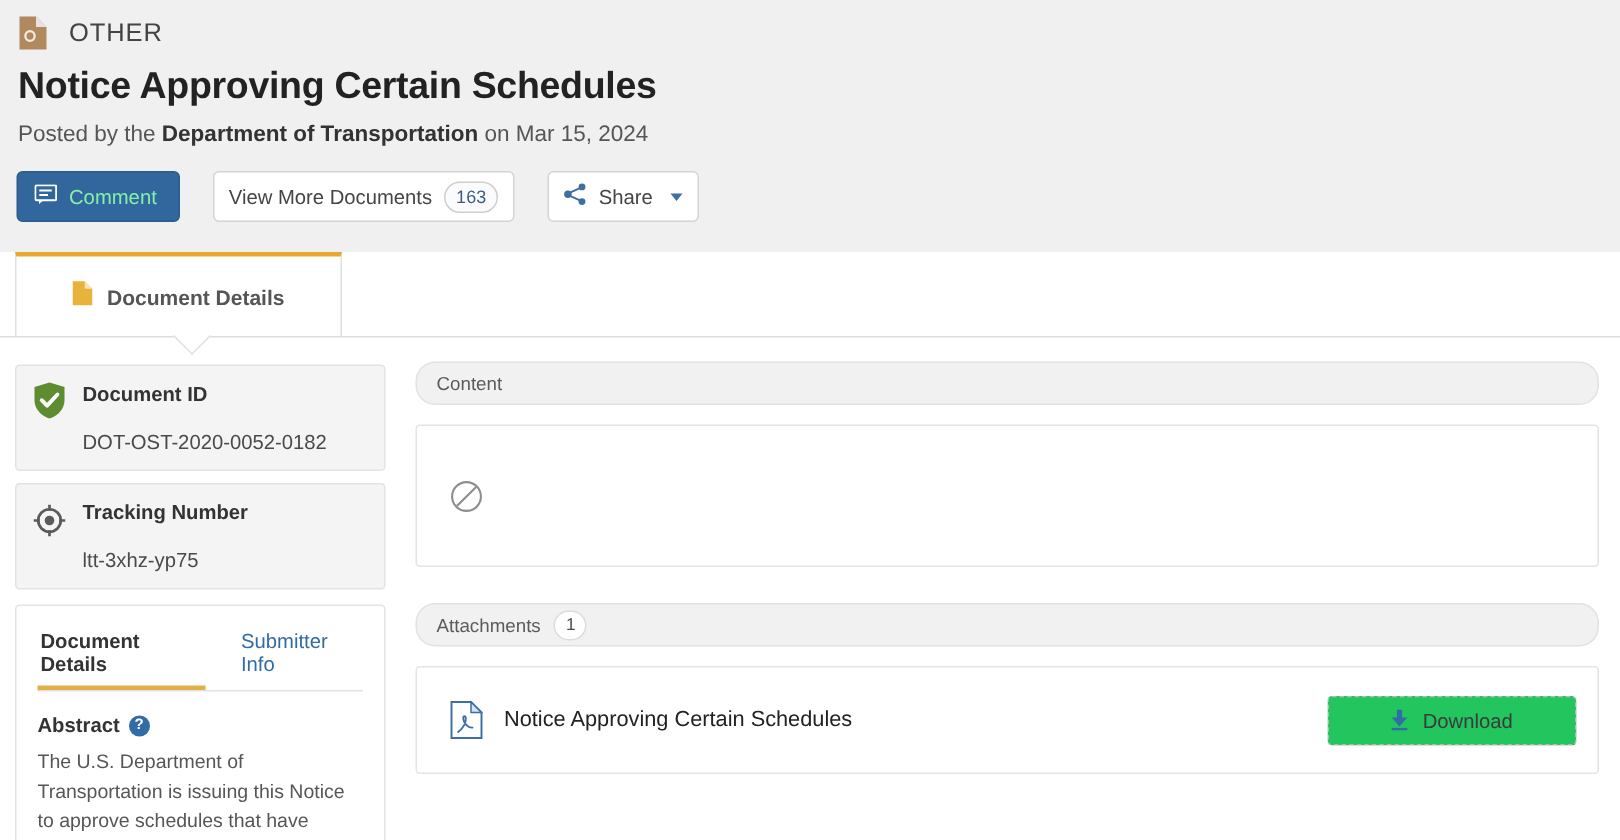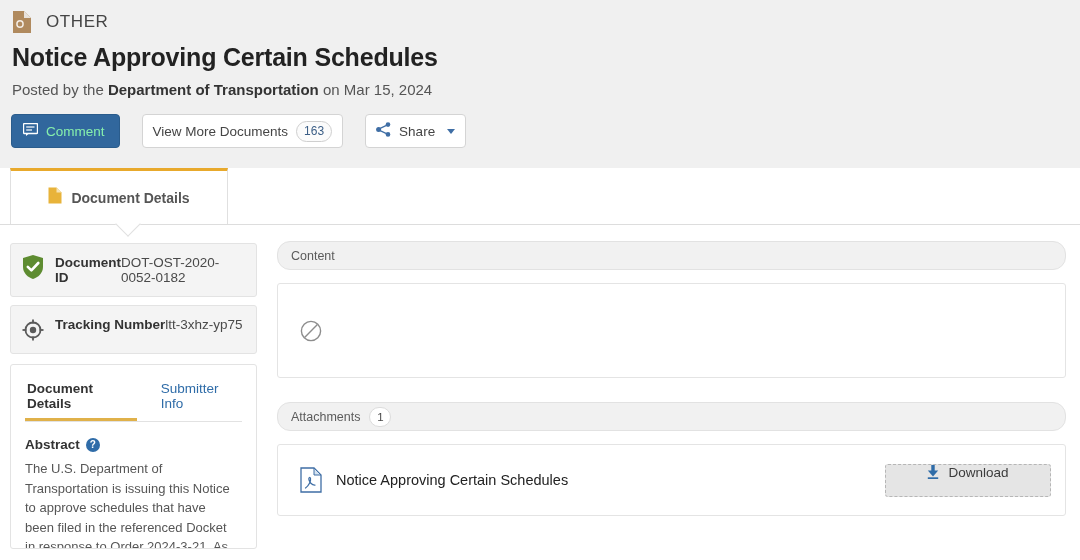--- a/index.html
+++ b/index.html
@@ -143,21 +143,21 @@
   
   .info-card {
     background: #f4f4f4;
     border: 1px solid #e3e3e3;
     border-radius: 3px;
     padding: 10px 10px 11px 10px;
     display: flex;
     gap: 10px;
     margin-bottom: 8px;
   }
-  .info-text { display: flex; flex-direction: row; gap: 0; padding-top: 1px;}
+  .info-text { display: flex; flex-direction: column; gap: 17px; padding-top: 1px;}
   .info-label { font-size: 13.5px; font-weight: bold; color: #333; }
   .info-value { font-size: 13.5px; color: #4a4a4a; }
 
   
   .shield {
     width: 24px; height: 26px; flex: 0 0 24px; position: relative;
   }
   .shield svg { display:block; }
 
   
@@ -227,24 +227,24 @@
     margin-top: 13px;
   }
   .content-panel { height: 95px; display: flex; align-items: center; padding: 0 0 0 22px; gap: 14px; }
   .no-doc-text { font-size: 15px; color: #333333; }
   .ban-ico { width: 22px; height: 22px; flex: 0 0 22px; }
 
   .attach-panel { height: 72px; display: flex; align-items: center; padding: 0 14px 0 22px; gap: 14px; }
   .pdf-ico { width: 22px; height: 26px; flex: 0 0 22px; }
   .attach-name { font-size: 14.5px; color: #222222; flex: 1; }
   .dl-btn {
-    display: inline-flex; justify-content: center;
+    display: inline-flex; align-items: center; justify-content: center;
     gap: 9px;
     width: 166px; height: 33px;
-    background: #e5e5e5;
+    background: #22c55e;
     border: 1px dashed #b6b6b6;
     border-radius: 3px;
     font-size: 13.5px; color: #3b3b3b;
     cursor: pointer;
   }
   .dl-arrow { width: 12px; height: 14px; }
 
   .spacer-24 { height: 24px; }
 </style>
 </head>

